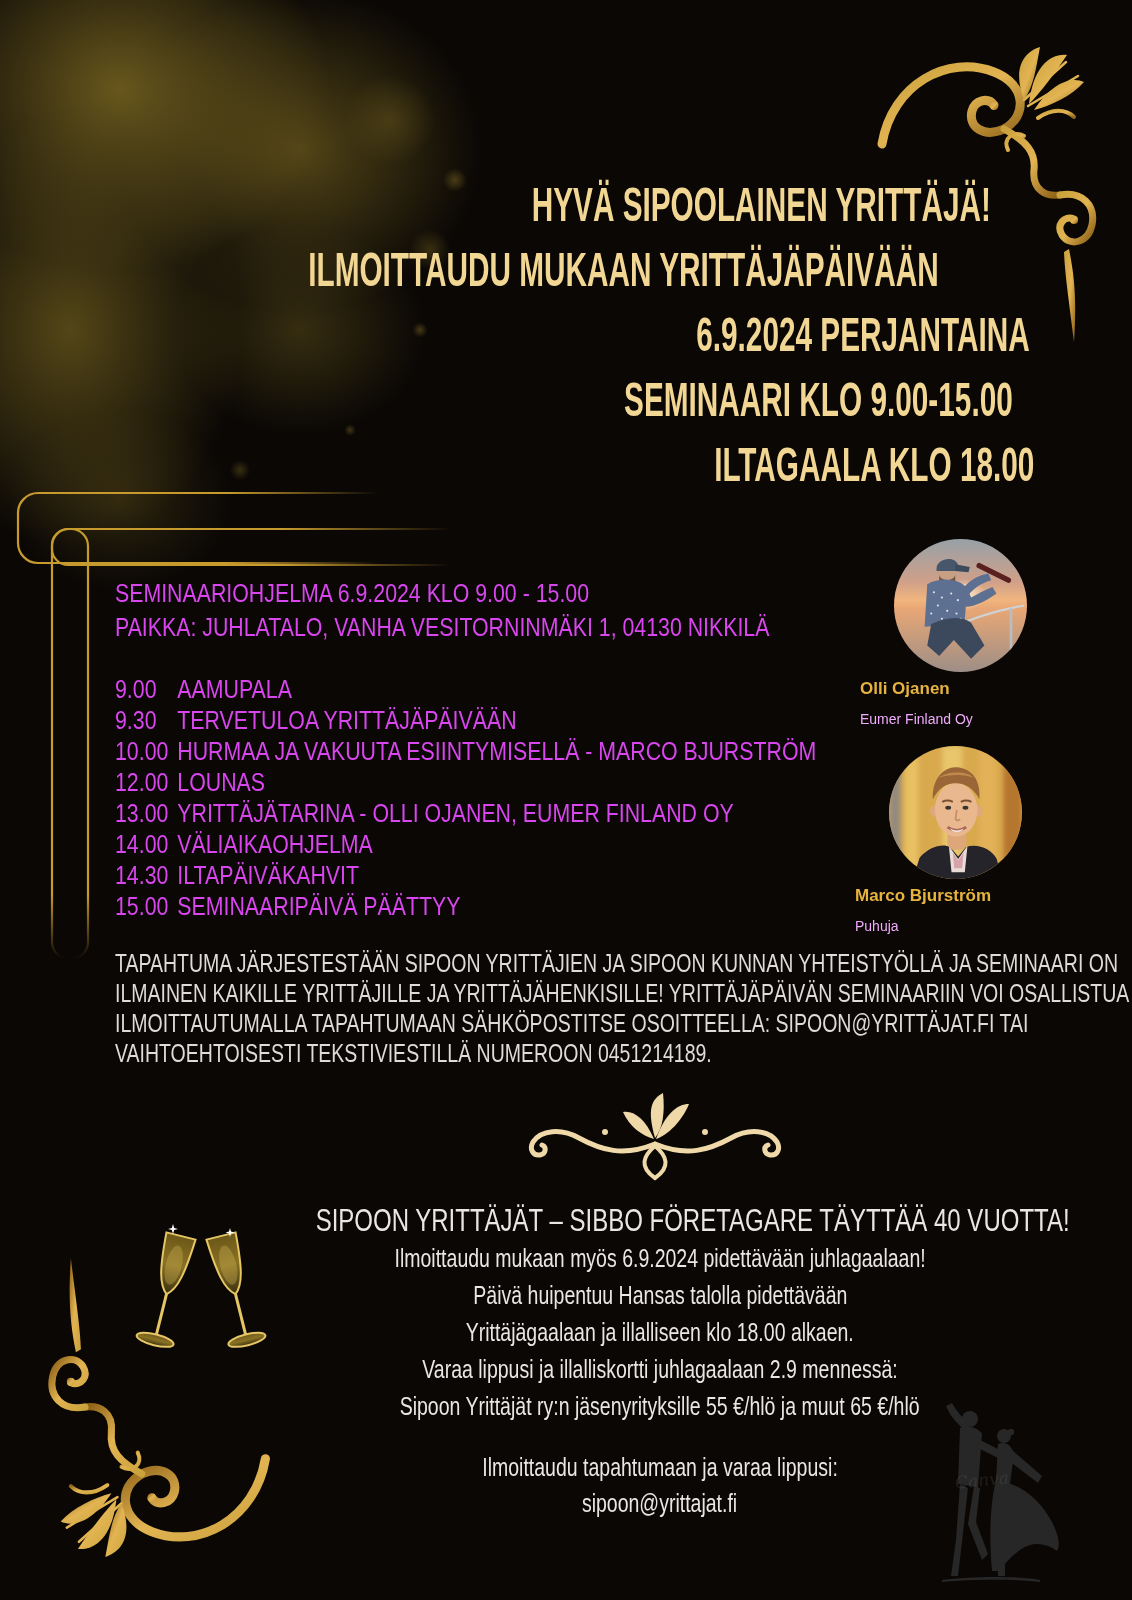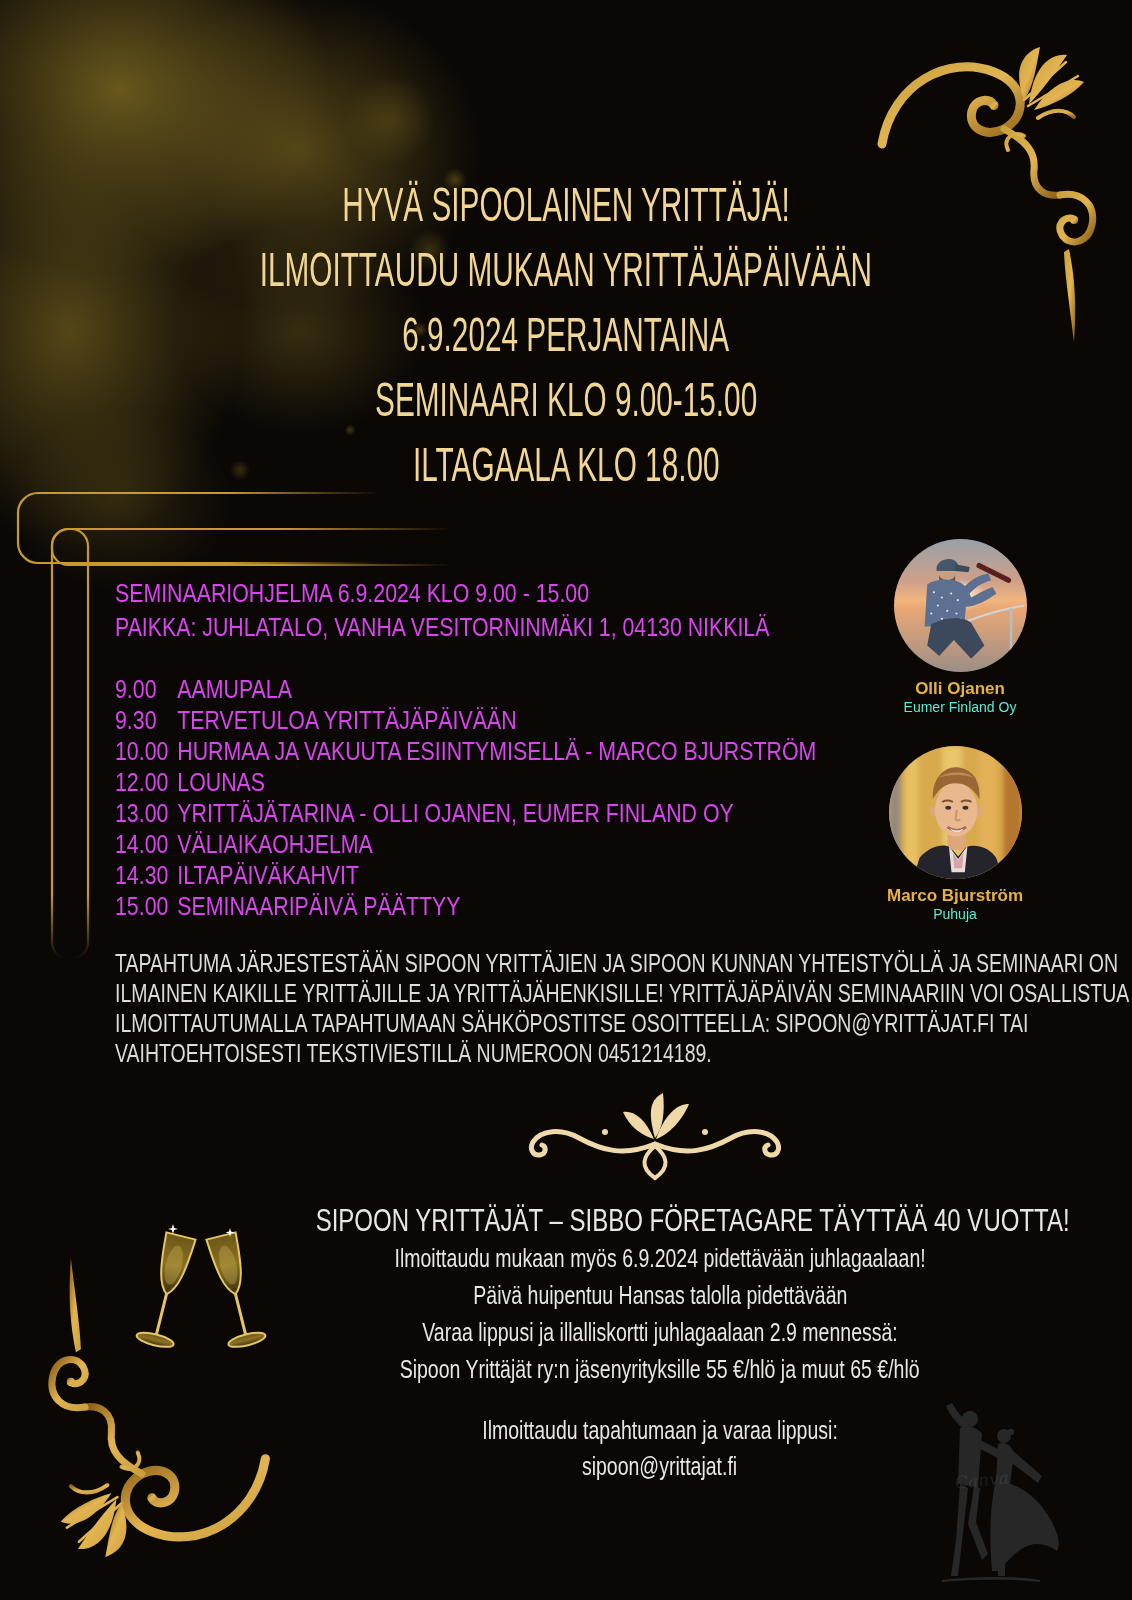--- a/index.html
+++ b/index.html
@@ -16,36 +16,36 @@
       radial-gradient(circle 26px at 430px 250px, rgba(100,84,27,.5), rgba(100,84,27,0) 80%),
       radial-gradient(circle 14px at 455px 180px, rgba(110,92,30,.6), rgba(110,92,30,0) 85%),
       radial-gradient(circle 9px at 420px 330px, rgba(110,92,30,.6), rgba(110,92,30,0) 85%),
       radial-gradient(circle 7px at 350px 430px, rgba(110,92,30,.55), rgba(110,92,30,0) 85%),
       radial-gradient(circle 12px at 240px 470px, rgba(100,84,27,.5), rgba(100,84,27,0) 85%),
       radial-gradient(ellipse 150px 120px at 120px 500px, rgba(85,71,23,.45), rgba(85,71,23,0) 75%);}
   .logo{position:absolute;left:0;top:72px;width:100%;text-align:center;
         font-family:"DejaVu Serif",serif;font-style:italic;font-size:44px;
         color:#f4e1a8;letter-spacing:3px;}
   .hero{position:absolute;left:0;top:172px;width:100%;text-align:center;color:#f2d794;}
-  .hero div{line-height:65px;font-size:48px;font-weight:400;white-space:nowrap;}
+  .hero div{line-height:65px;font-size:48px;font-weight:700;white-space:nowrap;text-align:right;}
   .cond{display:inline-block;transform:scaleX(.62);transform-origin:50% 50%;}
   .condL{display:inline-block;transform:scaleX(.82);transform-origin:0 50%;white-space:nowrap;}
   .condP{display:inline-block;transform:scaleX(.78);transform-origin:0 50%;white-space:nowrap;}
   .condG{display:inline-block;transform:scaleX(.75);transform-origin:50% 50%;white-space:nowrap;}
   .frame{position:absolute;left:0;top:485px;}
   .program{position:absolute;left:115px;top:576px;color:#d946ef;}
   .prog-head{font-size:26px;line-height:34px;white-space:pre;}
   .schedule{margin-top:30px;}
   .srow{height:31px;font-size:26px;line-height:31px;}
   .srow .t{display:inline-block;width:76px;}
-  .speaker{position:absolute;width:200px;text-align:center;}
+  .speaker{position:absolute;width:200px;text-align:left;}
   .sp1{left:860px;top:539px;} .sp2{left:855px;top:746px;}
   .avatar{width:133px;height:133px;border-radius:50%;overflow:hidden;margin:0 auto;}
   .sp-name{margin-top:7px;font-size:17px;font-weight:700;color:#e7b33f;}
-  .sp-role{margin-top:0;font-size:14px;color:#5eead4;}
+  .sp-role{margin-top:12px;font-size:14px;color:#f0abfc;}
   .info{position:absolute;left:115px;top:948px;color:#dedcd8;}
   .info div{font-size:25px;line-height:30px;}
   .divider{position:absolute;left:505px;top:1092px;}
   .gala{position:absolute;left:190px;top:1200px;width:940px;text-align:center;color:#e8e7e4;}
   .gala-title{font-size:32px;line-height:40px;font-weight:400;white-space:nowrap;}
   .gala-line{font-size:26px;line-height:37px;white-space:nowrap;}
   .gala-cta{margin-top:24px;font-size:26px;line-height:36px;}
   .champagne{position:absolute;left:126px;top:1220px;}
   .corner-tr{position:absolute;left:876px;top:46px;}
   .corner-bl{position:absolute;left:28px;top:1252px;transform:rotate(180deg);}
@@ -233,20 +233,21 @@
       <path d="M149 47 C140 26 128 18 118 20 C124 34 137 44 149 47 Z"></path>
       <circle cx="100" cy="40" r="3"></circle>
       <circle cx="200" cy="40" r="3"></circle>
     </g>
   </svg>
 
   <div class="gala">
     <div class="gala-title"><span class="condG">SIPOON YRITTÄJÄT – SIBBO FÖRETAGARE TÄYTTÄÄ 40 VUOTTA!</span></div>
     <div class="gala-line"><span class="condG">Ilmoittaudu mukaan myös 6.9.2024 pidettävään juhlagaalaan!</span></div>
     <div class="gala-line"><span class="condG">Päivä huipentuu Hansas talolla pidettävään</span></div>
+    <div class="gala-line"><span class="condG">Yrittäjägaalaan ja illalliseen klo 18.00 alkaen.</span></div>
     <div class="gala-line"><span class="condG">Varaa lippusi ja illalliskortti juhlagaalaan 2.9 mennessä:</span></div>
     <div class="gala-line"><span class="condG">Sipoon Yrittäjät ry:n jäsenyrityksille 55 €/hlö ja muut 65 €/hlö</span></div>
     <div class="gala-cta"><span class="condG">Ilmoittaudu tapahtumaan ja varaa lippusi:</span></div>
     <div class="gala-line"><span class="condG">sipoon@yrittajat.fi</span></div>
   </div>
 
   <svg class="champagne" width="150" height="180" viewBox="0 0 150 180">
     <defs>
       <linearGradient id="glass" x1="0" y1="0" x2="0" y2="1">
         <stop offset="0" stop-color="#6b5718"></stop>

